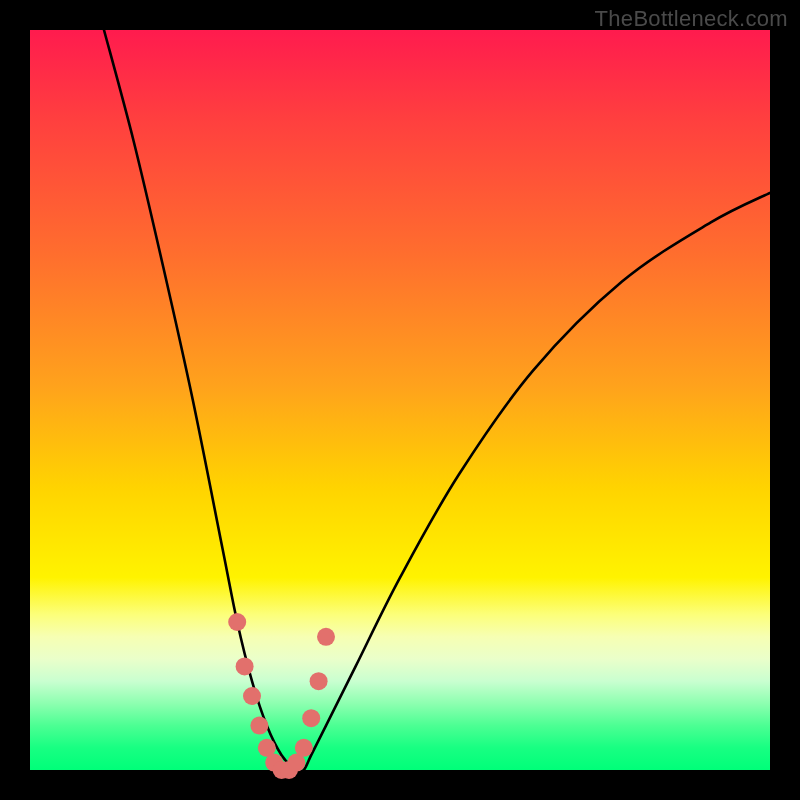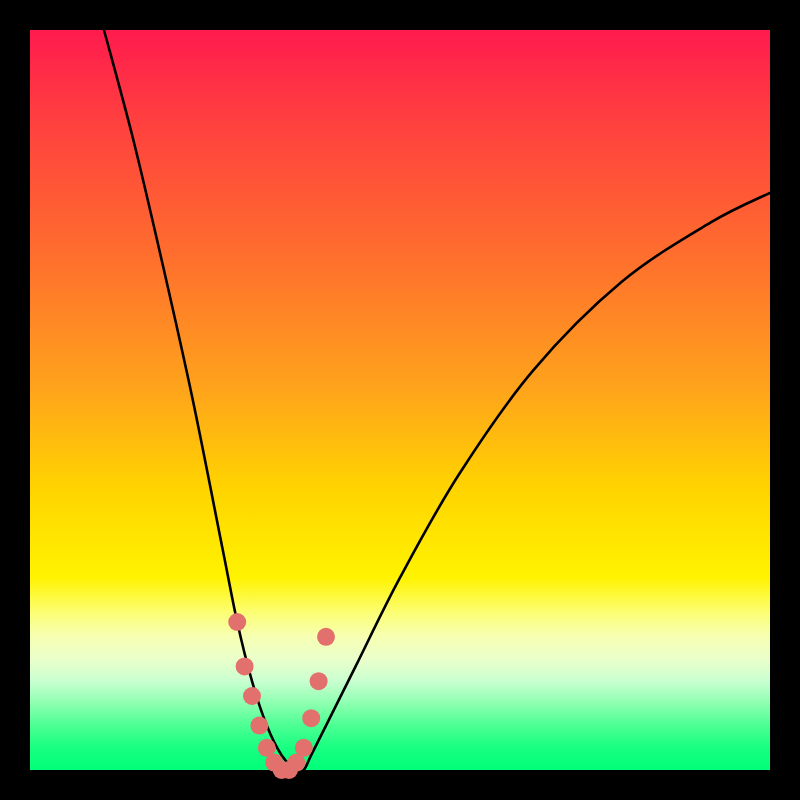--- a/index.html
+++ b/index.html
@@ -58,20 +58,21 @@
     width: 740px;
     height: 740px;
     overflow: visible;
   }
 </style>
 </head>
 <body>
 
 <div class="frame">
 
+  <div class="watermark">TheBottleneck.com</div>
 
   <div class="plot-area">
     <svg class="curve" viewBox="0 0 740 740" preserveAspectRatio="none">
       <path fill="none" stroke="#000" stroke-width="2.6" stroke-linecap="round" stroke-linejoin="round" d="M 74 0 C 78.93333333333334 18.5, 93.73333333333335 71.53333333333333, 103.60000000000001 111 C 113.46666666666667 150.46666666666667, 123.33333333333331 193.6333333333333, 133.2 236.79999999999995 C 143.06666666666666 279.96666666666664, 152.93333333333334 323.1333333333333, 162.8 370 C 172.66666666666669 416.8666666666667, 185 481, 192.4 518 C 199.8 555, 202.26666666666668 569.8, 207.20000000000002 592 C 212.13333333333335 614.2, 217.06666666666666 633.9333333333334, 222 651.2 C 226.93333333333334 668.4666666666667, 231.86666666666667 683.2666666666667, 236.8 695.6 C 241.73333333333335 707.9333333333334, 246.66666666666669 717.8000000000001, 251.60000000000002 725.2 C 256.53333333333336 732.6, 262.7 737.5333333333333, 266.4 740 C 270.09999999999997 742.4666666666667, 271.33333333333337 742.4666666666667, 273.8 740 C 276.26666666666665 737.5333333333333, 277.5 732.6, 281.2 725.2 C 284.9 717.8000000000001, 288.6 710.4000000000001, 296 695.6 C 303.4 680.8, 313.2666666666667 661.0666666666666, 325.6 636.4 C 337.93333333333334 611.7333333333333, 352.73333333333335 579.6666666666667, 370 547.6 C 387.26666666666665 515.5333333333333, 407 478.53333333333336, 429.2 444 C 451.4 409.46666666666664, 476.0666666666667 372.46666666666664, 503.20000000000005 340.4 C 530.3333333333334 308.3333333333333, 562.4 276.26666666666665, 592 251.59999999999997 C 621.6 226.9333333333333, 656.1333333333334 207.2, 680.8000000000001 192.39999999999998 C 705.4666666666667 177.59999999999997, 730.1333333333333 167.7333333333333, 740 162.79999999999995"></path>
       <g>
           <circle cx="207.20000000000002" cy="592" r="9" fill="#e2706c"></circle>
           <circle cx="214.6" cy="636.4" r="9" fill="#e2706c"></circle>
           <circle cx="222" cy="666" r="9" fill="#e2706c"></circle>
           <circle cx="229.4" cy="695.6" r="9" fill="#e2706c"></circle>
           <circle cx="236.8" cy="717.8" r="9" fill="#e2706c"></circle>

